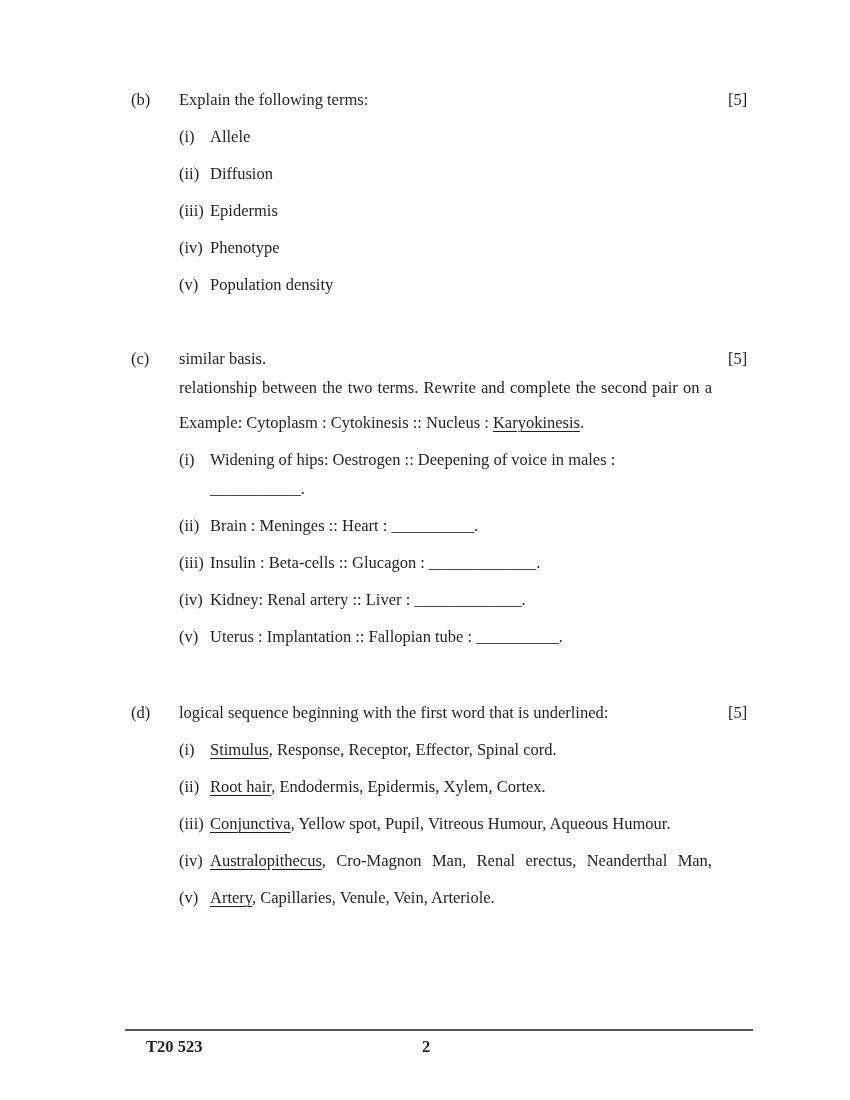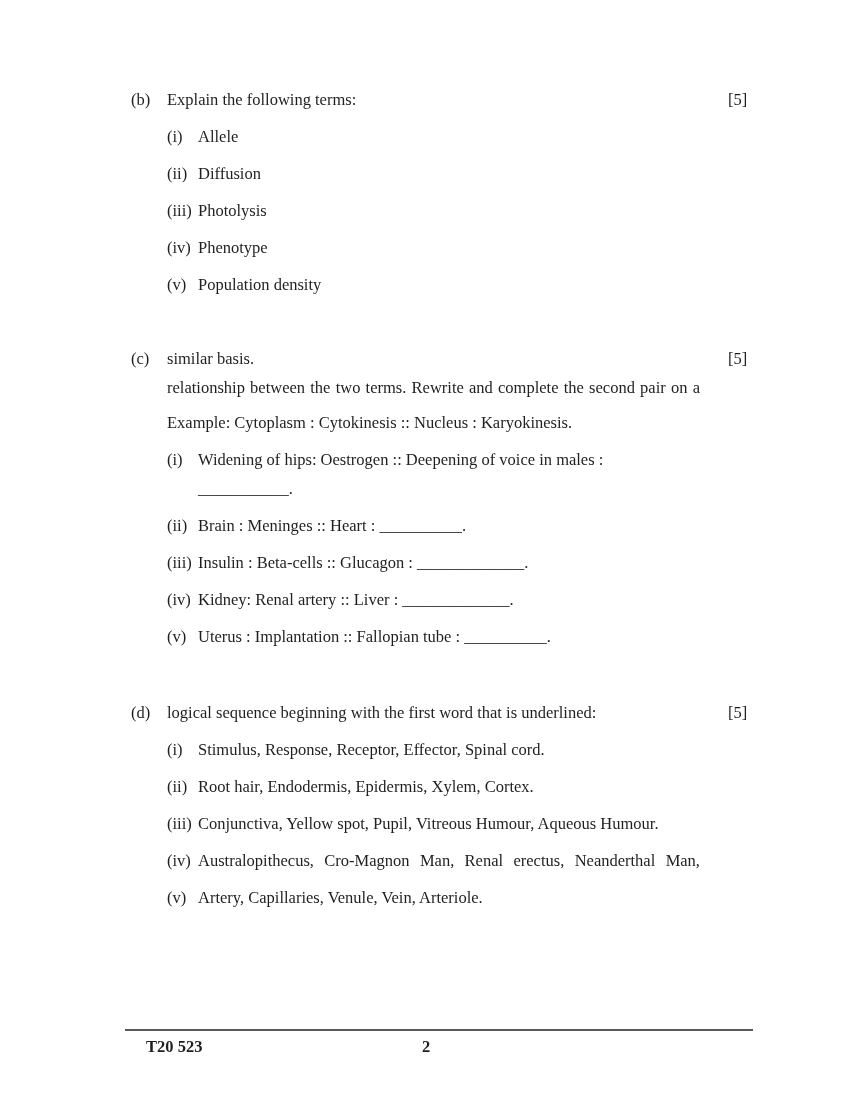--- a/index.html
+++ b/index.html
@@ -19,32 +19,33 @@
   .qsection {
     display: grid;
     grid-template-columns: 36px 533px auto;
     align-items: start;
   }
   .sec-c { margin-top: 45px; }
   .sec-d { margin-top: 47px; }
 
   .sec-label { line-height: 29px; }
   .sec-marks { line-height: 29px; padding-left: 28px; white-space: nowrap; }
-  .sec-body { width: 533px; }
+  .sec-body { width: 533px; margin-left: 12px; }
 
   .pline { line-height: 29px; }
   .stretch { text-align: justify; text-align-last: justify; }
 
   .item { display: flex; line-height: 29px; margin-top: 8px; }
   .inum { flex: 0 0 31px; }
   .itext { flex: 1 1 auto; min-width: 0; }
 
   .example { line-height: 29px; margin-top: 6px; }
 
   .u {
+    text-decoration: underline;
     text-underline-offset: 3px;
     text-decoration-thickness: 1px;
   }
 
   .footer {
     position: absolute;
     left: 125px;
     top: 1029px;
     width: 628px;
     border-top: 2px solid #595959;
@@ -66,21 +67,21 @@
         <div class="item">
           <span class="inum">(i)</span>
           <span class="itext">Allele</span>
         </div>
         <div class="item">
           <span class="inum">(ii)</span>
           <span class="itext">Diffusion</span>
         </div>
         <div class="item">
           <span class="inum">(iii)</span>
-          <span class="itext">Photolysis</span>
+          <span class="itext">Epidermis</span>
         </div>
         <div class="item">
           <span class="inum">(iv)</span>
           <span class="itext">Phenotype</span>
         </div>
         <div class="item">
           <span class="inum">(v)</span>
           <span class="itext">Population density</span>
         </div>
       </div>

